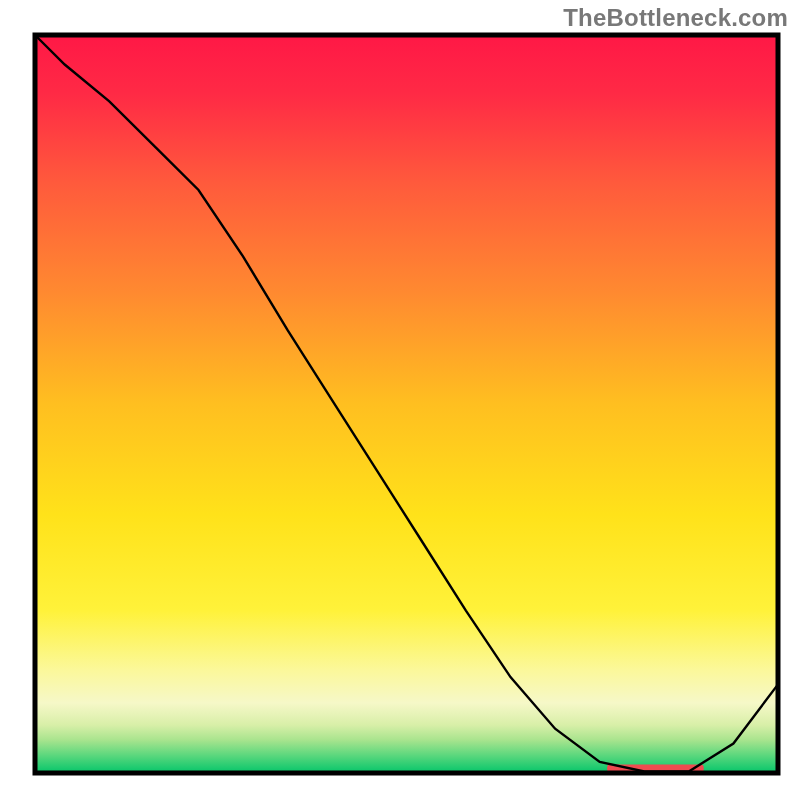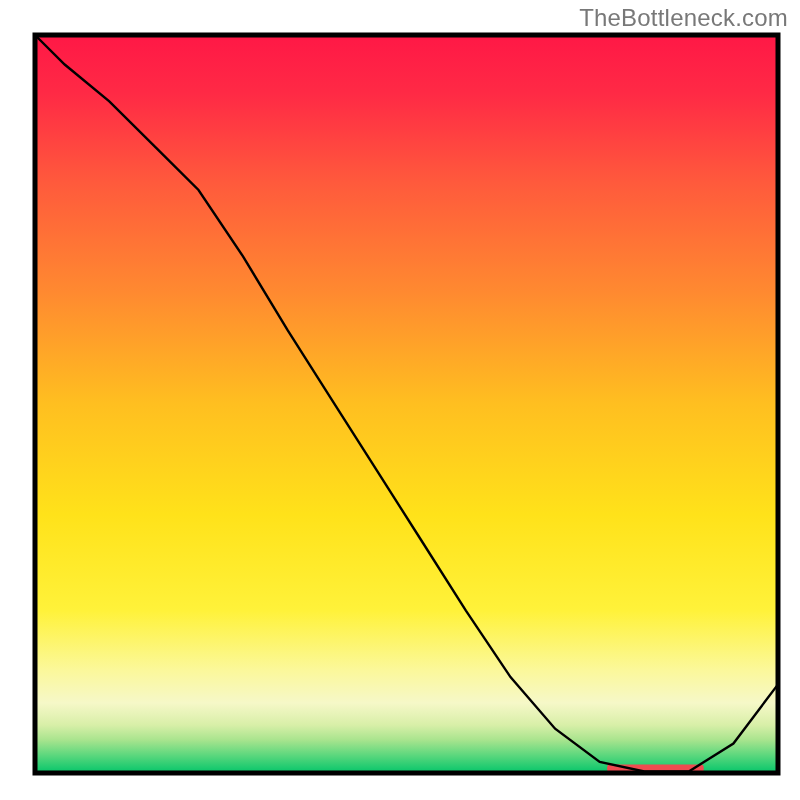--- a/index.html
+++ b/index.html
@@ -14,21 +14,21 @@
   .stage {
     position: relative;
     width: 800px;
     height: 800px;
   }
   .watermark {
     position: absolute;
     top: 4px;
     right: 12px;
     font-size: 24px;
-    font-weight: 400;
+    font-weight: 700;
     color: #787878;
     letter-spacing: 0.2px;
   }
   svg {
     position: absolute;
     left: 0;
     top: 0;
   }
 </style>
 </head>

